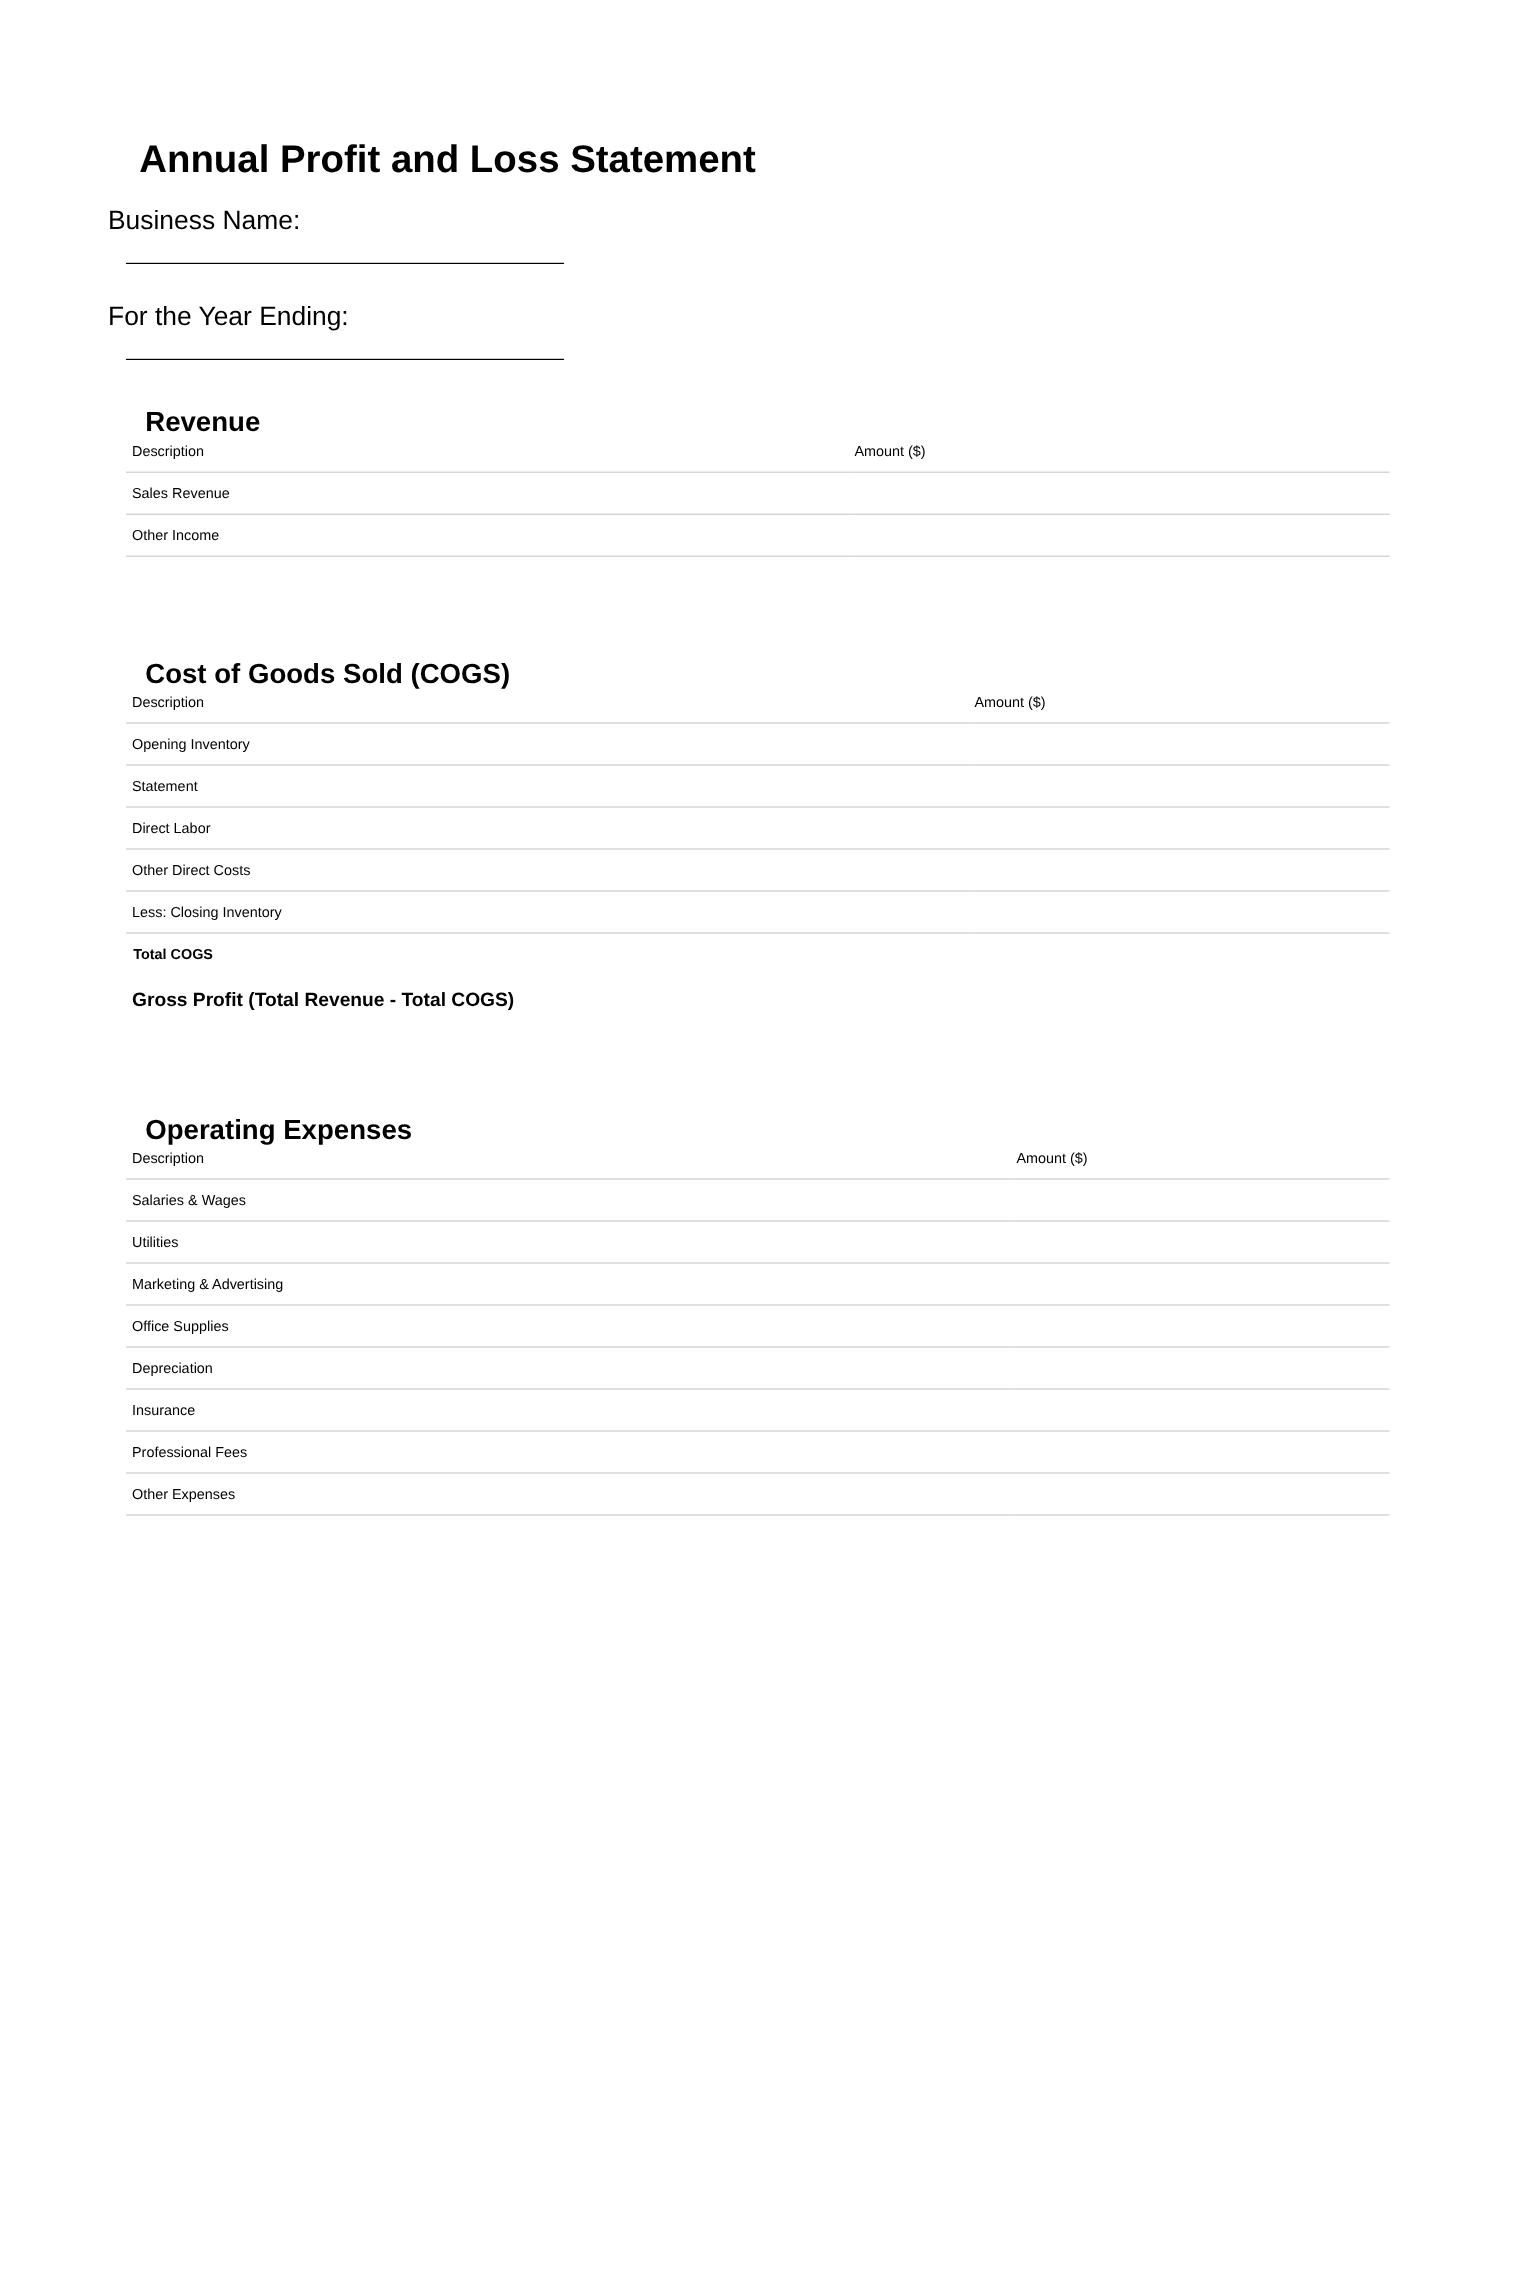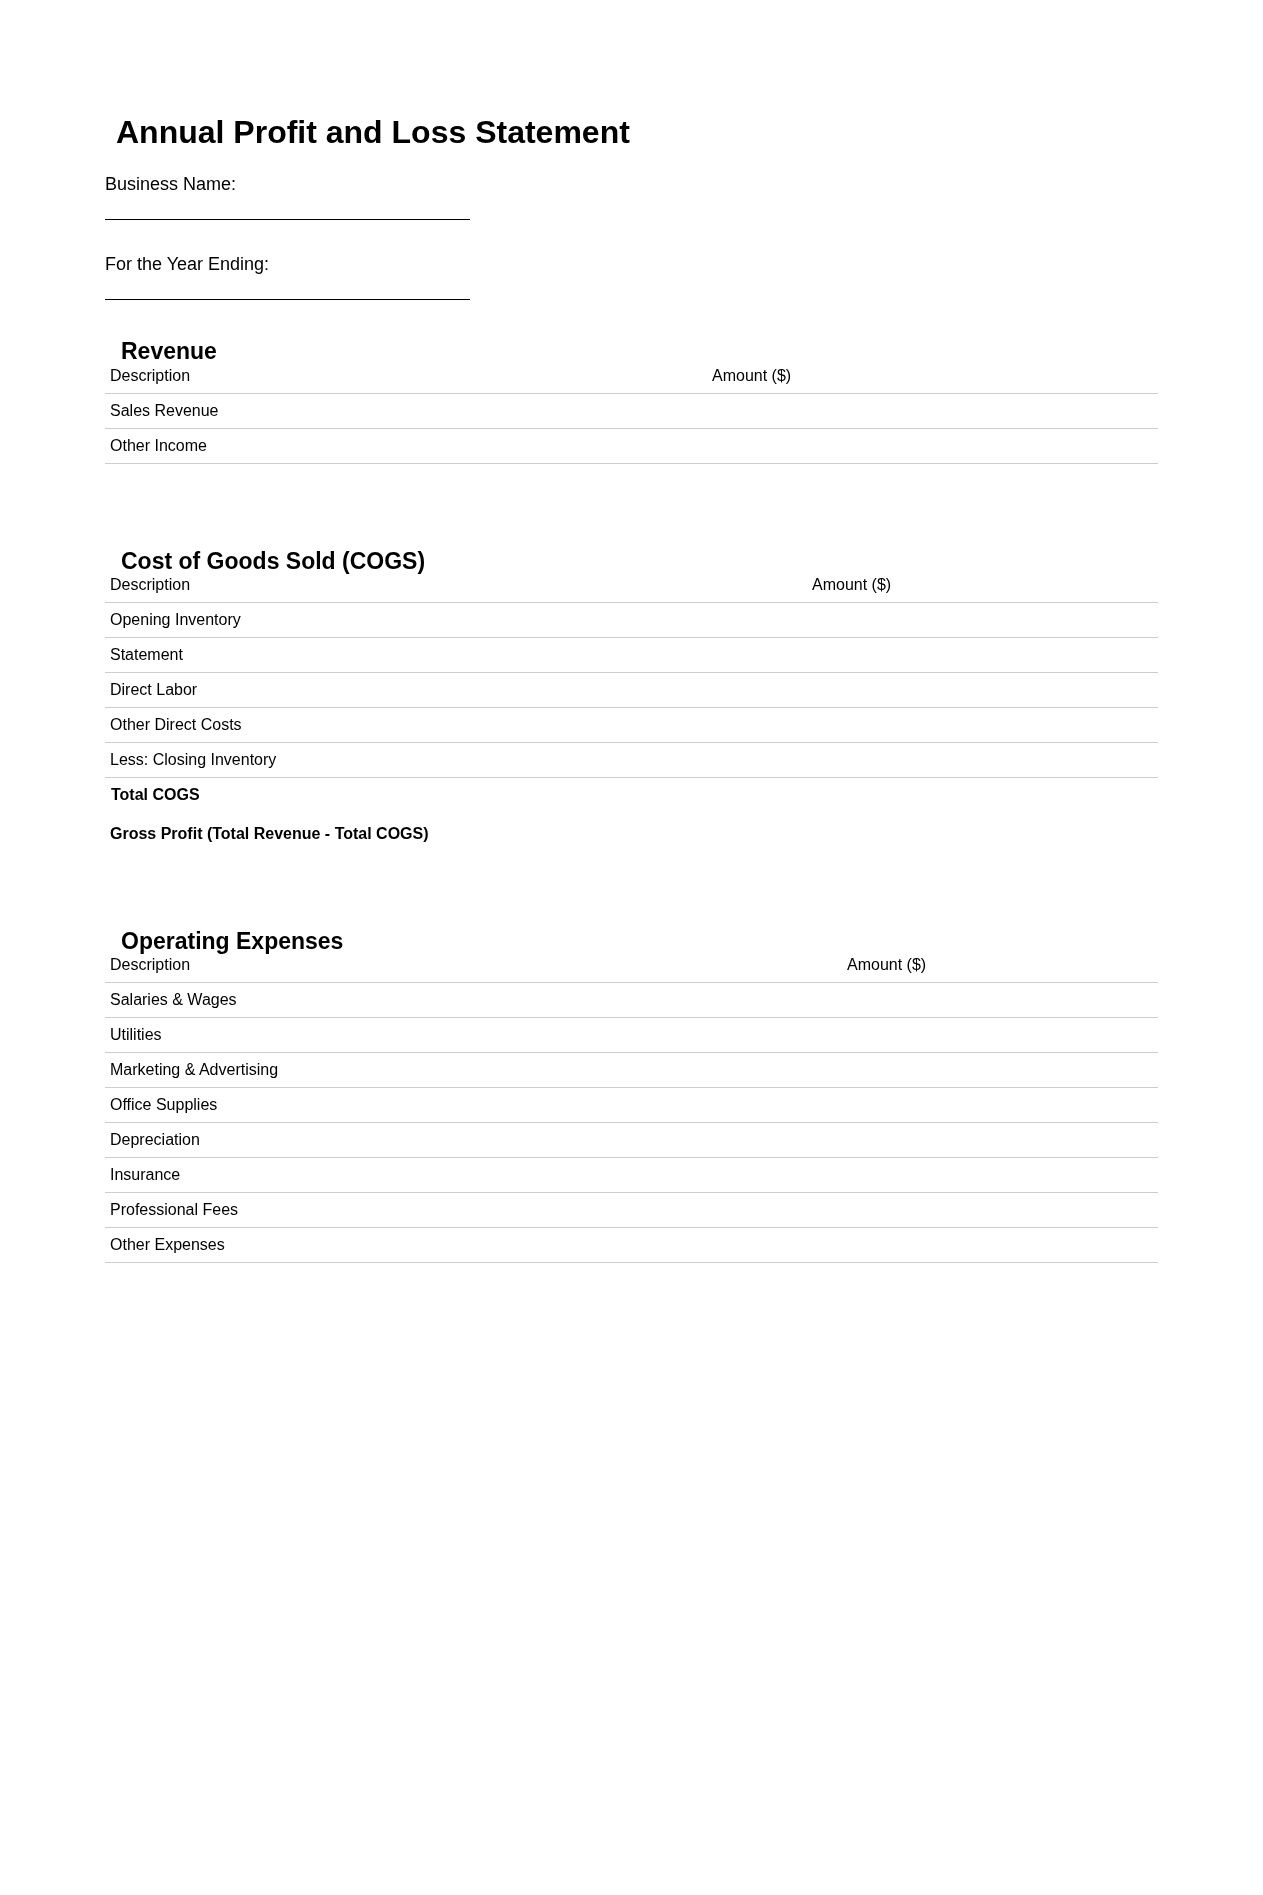--- a/index.html
+++ b/index.html
@@ -2,26 +2,26 @@
 <html><head>
 <meta charset="utf-8">
 <style>
   html, body { margin: 0; padding: 0; background: #ffffff; }
   body {
     width: 1263px; height: 1895px; position: relative; overflow: hidden;
     font-family: "Liberation Sans", "DejaVu Sans", sans-serif; color: #000;
   }
   .abs { position: absolute; }
   .title { left: 105px; top: 101px; font-size: 32px; font-weight: bold; line-height: 40px; margin: 11px; white-space: nowrap; }
-  .field-label { left: 105px; font-size: 18px; line-height: 22px; white-space: nowrap; }
+  .field-label { left: 90px; font-size: 22px; line-height: 22px; white-space: nowrap; }
   .field-line { left: 105px; width: 365px; height: 0; border-top: 1px solid #000; }
   .section-heading { left: 105px; font-size: 23px; font-weight: bold; line-height: 28px; margin: 16px; white-space: nowrap; }
   table.fin {
     position: absolute; left: 105px; width: 1053px; border-collapse: collapse;
-    font-size: 16px; table-layout: fixed;
+    font-size: 12px; table-layout: fixed;
   }
   table.fin th, table.fin td {
     height: 34px; padding: 0 5px; text-align: left; vertical-align: middle;
     border-bottom: 1px solid #cccccc; font-weight: normal; white-space: nowrap;
   }
   table.fin tr.total td { border-bottom: none; font-weight: bold; padding-left: 6px; }
   table.fin.last tr:last-child td { border-bottom: 1px solid #cccccc; }
   .gross { left: 110px; font-size: 16px; font-weight: bold; line-height: 20px; white-space: nowrap; }
 </style>
 </head>

